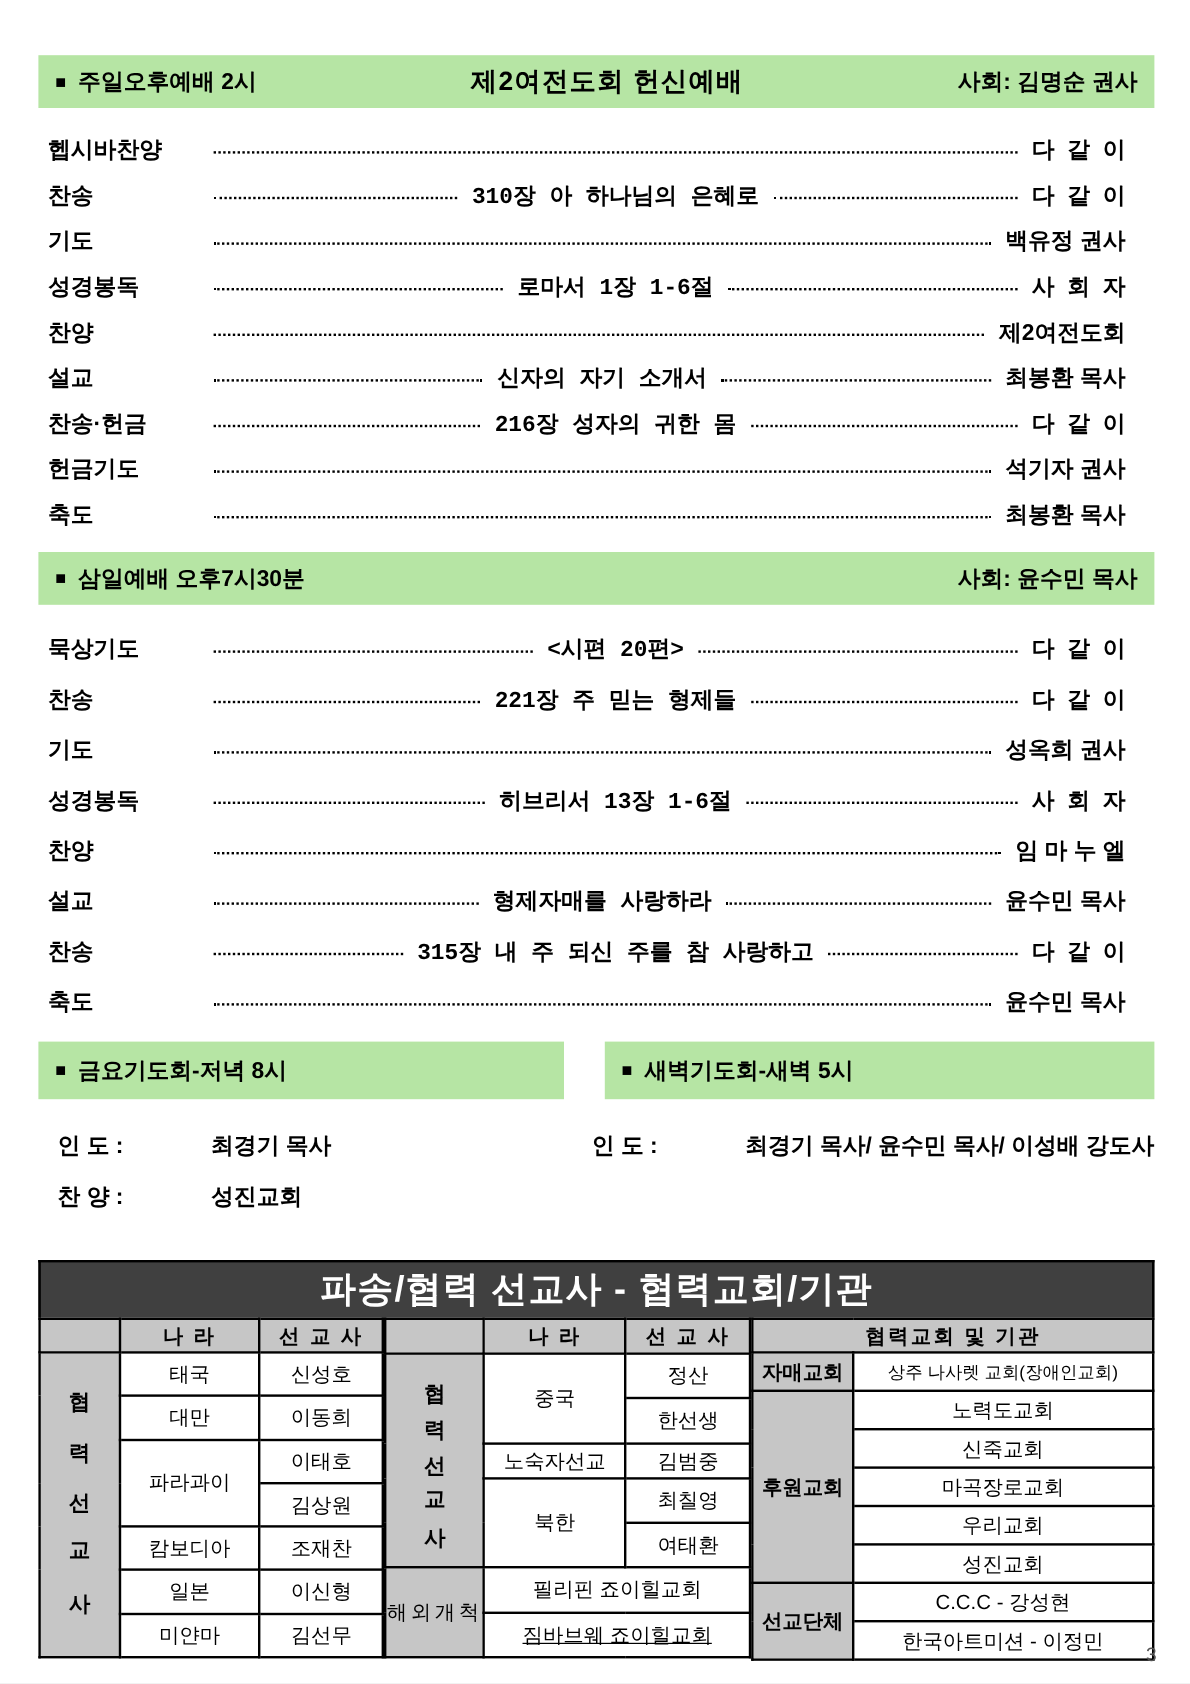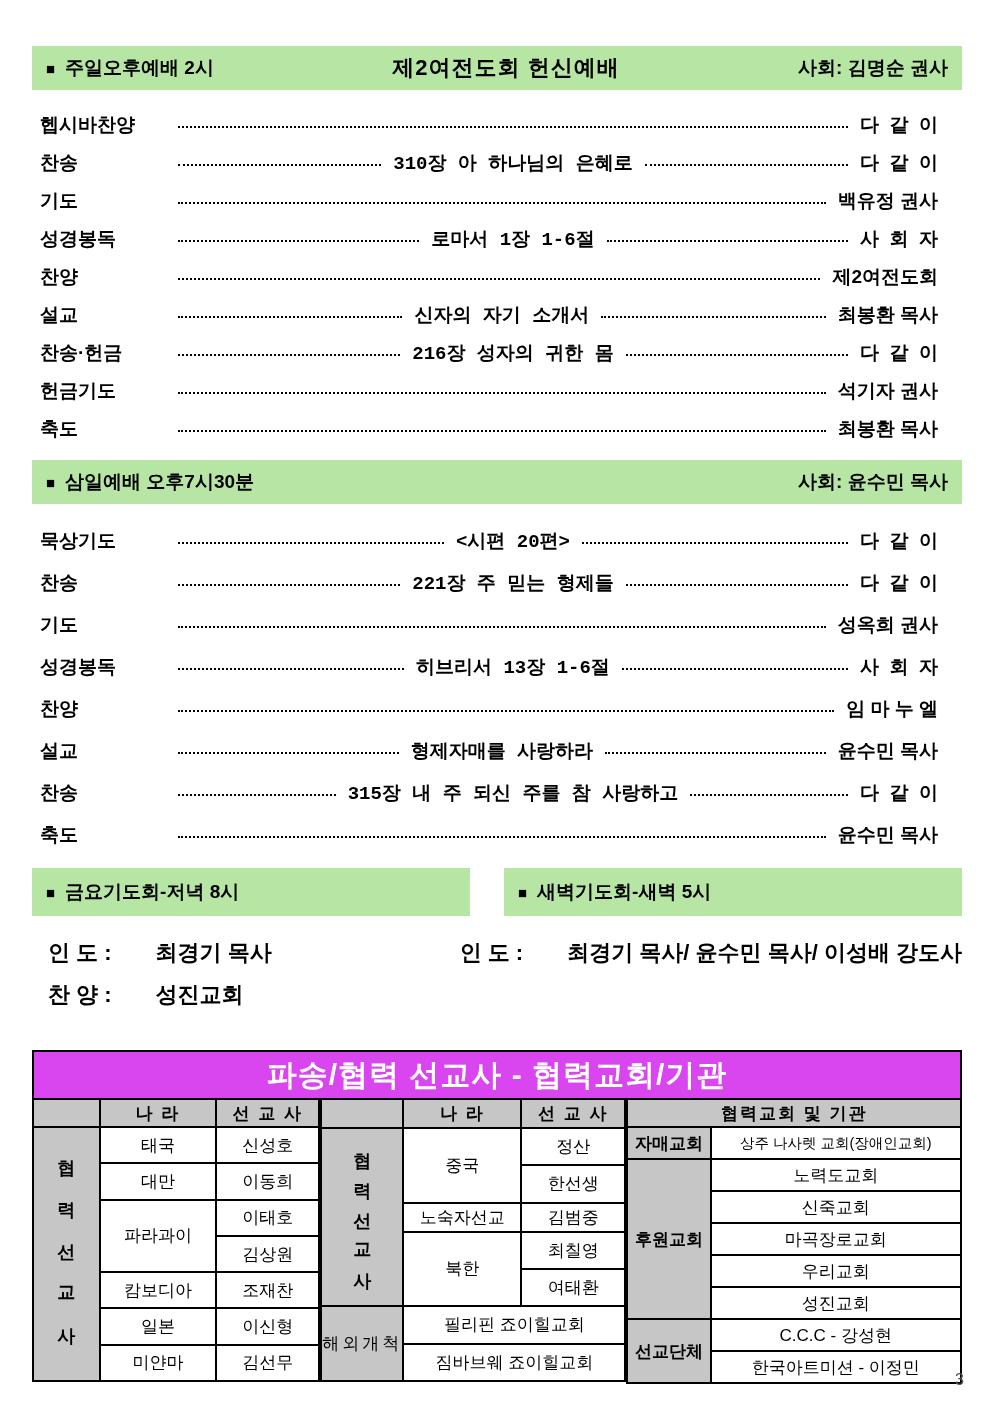--- a/index.html
+++ b/index.html
@@ -32,27 +32,27 @@
   
   .twin {margin-top:12px; display:flex; justify-content:space-between;}
   .gbar.small {height:48px;}
   .twin .left-bar {width:438px;}
   .twin .right-bar {width:458px;}
   
   .prayer-cols {margin-top:26px; display:flex;}
   .prayer {box-sizing:border-box;}
   .prayer.pleft {width:473px; padding-left:16px;}
   .prayer.pright {flex:1; padding-left:6px;}
-  .pline {display:flex; font-weight:700; font-size:22px; margin-bottom:16px; height:26px; align-items:flex-end; white-space:pre;}
+  .pline {display:flex; font-weight:700; font-size:19px; margin-bottom:16px; height:26px; align-items:flex-start; white-space:pre;gap:44px;}
   .plabel {flex:none;}
-  .pvalue {margin-left:44px; white-space:pre;}
+  .pvalue {margin-left:29px; white-space:pre;}
   
   .mission {margin-top:24px; width:930px;}
   .mtitle {
-    background:#d946ef; color:#fff; font-weight:700; font-size:30px;
+    background:#404040; color:#fff; font-weight:700; font-size:30px;
     text-align:center; height:46px; line-height:46px;
     border:2px solid #000; border-bottom:none; letter-spacing:1px;
   }
   .mgroups {display:flex; align-items:stretch;}
   .mgroups table {border-collapse:collapse; table-layout:fixed; height:284px;}
   .mgroups th, .mgroups td {
     border:2px solid #000; text-align:center; vertical-align:middle;
     font-size:17px; padding:0; overflow:hidden; white-space:nowrap;
   }
   .mgroups th {background:#c6c6c6; font-weight:700; height:26px; letter-spacing:2px;}
@@ -301,21 +301,21 @@
           <td rowspan="2">북한</td>
           <td>최칠영</td>
         </tr>
         <tr style="height:36px;">
           <td>여태환</td>
         </tr>
         <tr style="height:36px;">
           <td class="vlab wraplab" rowspan="2">해외개척</td>
           <td class="merged" colspan="2">필리핀 죠이힐교회</td>
         </tr>
-        <tr style="height:36px;">
+        <tr style="height:36px;text-decoration:underline;">
           <td class="merged" colspan="2">짐바브웨 죠이힐교회</td>
         </tr>
       </tbody>
         </table>
 
       <table>
         <colgroup>
             <col style="width:84px">
             <col style="width:254px">
           </colgroup>

